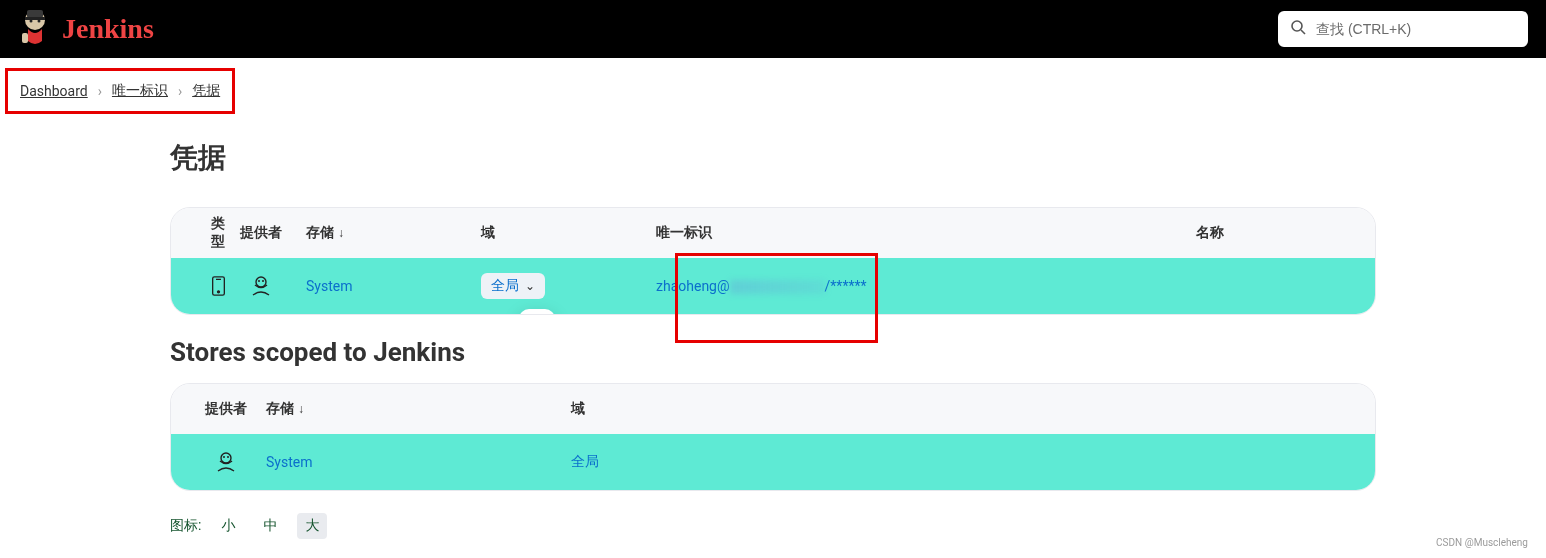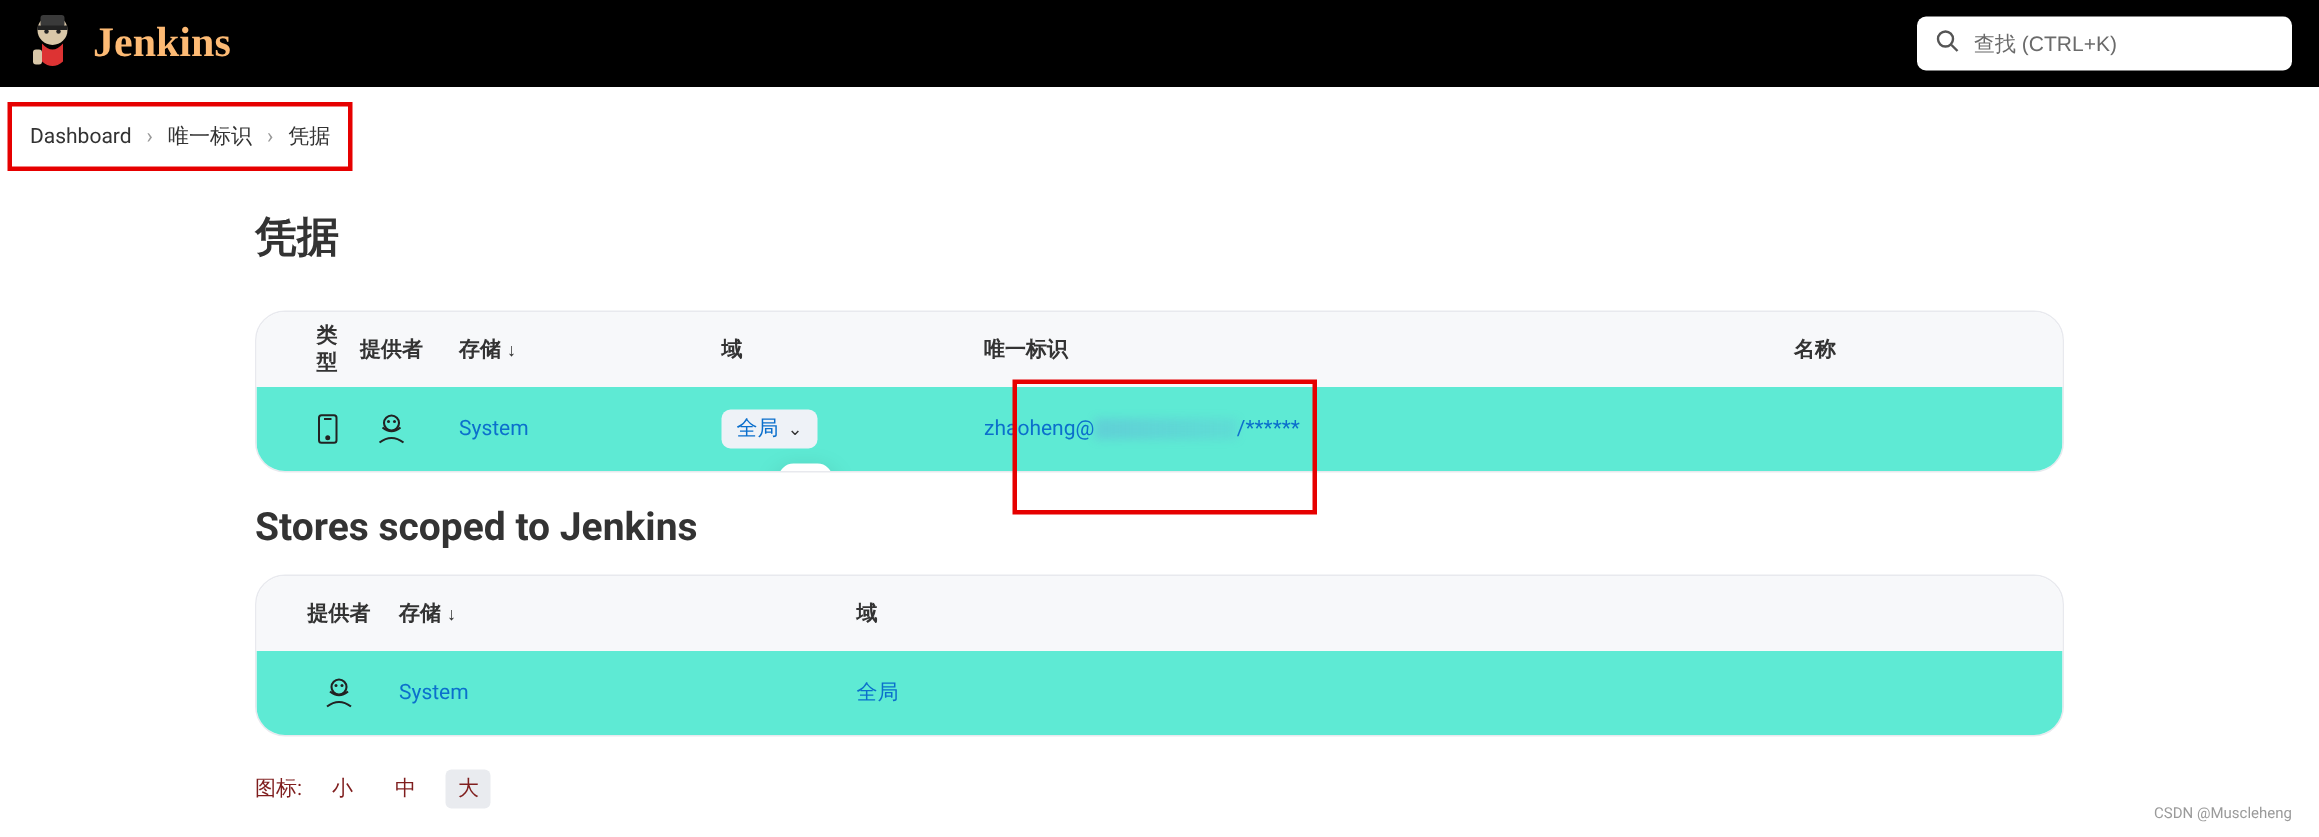--- a/index.html
+++ b/index.html
@@ -2,29 +2,29 @@
 <html><head>
 <meta charset="utf-8">
 <style>
   * { box-sizing: border-box; margin: 0; padding: 0; }
   body { font-family: -apple-system, BlinkMacSystemFont, "Segoe UI", Roboto, "Helvetica Neue", Arial, sans-serif; background: #fff; width: 1546px; height: 558px; position: relative; color: #333; }
   a { text-decoration: none; }
 
   
   .header { background: #000; height: 58px; display: flex; align-items: center; justify-content: space-between; padding: 0 18px; }
   .brand { display: flex; align-items: center; gap: 10px; }
-  .brand-name { color: #fdba74; font-size: 28px; font-weight: 700; font-family: Georgia, "Times New Roman", serif; }
+  .brand-name { color: #ef4444; font-size: 28px; font-weight: 700; font-family: Georgia, "Times New Roman", serif; }
   .search-box { background: #fff; border-radius: 6px; height: 36px; width: 250px; display: flex; align-items: center; padding: 0 12px; gap: 10px; }
   .search-box input { border: none; outline: none; flex: 1; font-size: 14px; color: #333; background: transparent; }
   .search-box input::placeholder { color: #6b6b6b; }
 
   
   .breadcrumb-wrap { border: 3px solid #e60000; display: inline-flex; align-items: center; margin-top: 10px; margin-left: 5px; height: 46px; padding: 0 12px; }
   .breadcrumb { display: flex; align-items: center; gap: 10px; font-size: 14px; color: #333; }
-  .crumb { color: #333; cursor: pointer; }
+  .crumb { color: #333; cursor: pointer; text-decoration: underline; }
   .sep { color: #999; }
 
   
   .main { padding: 25px 170px 0 170px; }
   .page-title { font-size: 28px; font-weight: 700; margin-bottom: 30px; }
 
   
   .card { border: 1px solid #e8e9ee; border-radius: 20px; overflow: hidden; margin-bottom: 22px; background: #fff; }
   .thead, .trow { display: flex; align-items: center; }
   .thead { background: #f7f8fa; height: 50px; font-weight: 700; font-size: 14px; color: #333; }
@@ -56,21 +56,21 @@
 
   
   .red-box { position: absolute; border: 3px solid #e60000; pointer-events: none; z-index: 10; }
   .red-box.dd { left: 675px; top: 253px; width: 203px; height: 90px; }
 
   
   .blur-tail { color: transparent; text-shadow: 0 0 10px rgba(100,100,100,0.7); user-select: none; }
   .name-blur { display:inline-block; width: 95px; height: 14px; background: linear-gradient(90deg, rgba(100,150,220,0.3), rgba(100,150,220,0.15)); filter: blur(3px); vertical-align: middle; }
 
   
-  .icon-size-row { display: flex; align-items: center; gap: 12px; font-size: 14px; color: #7f1d1d; margin-top: 22px; }
+  .icon-size-row { display: flex; align-items: center; gap: 12px; font-size: 14px; color: #14532d; margin-top: 22px; }
   .size-btn { padding: 4px 8px; border-radius: 4px; cursor: pointer; }
   .size-btn.active { background: #e9ebef; }
 
   
   .watermark { position: absolute; right: 18px; bottom: 10px; font-size: 10px; color: rgba(120,120,120,0.75); }
 
   
   .device-icon svg, .user-icon svg { display:block; }
 </style>
 </head>

